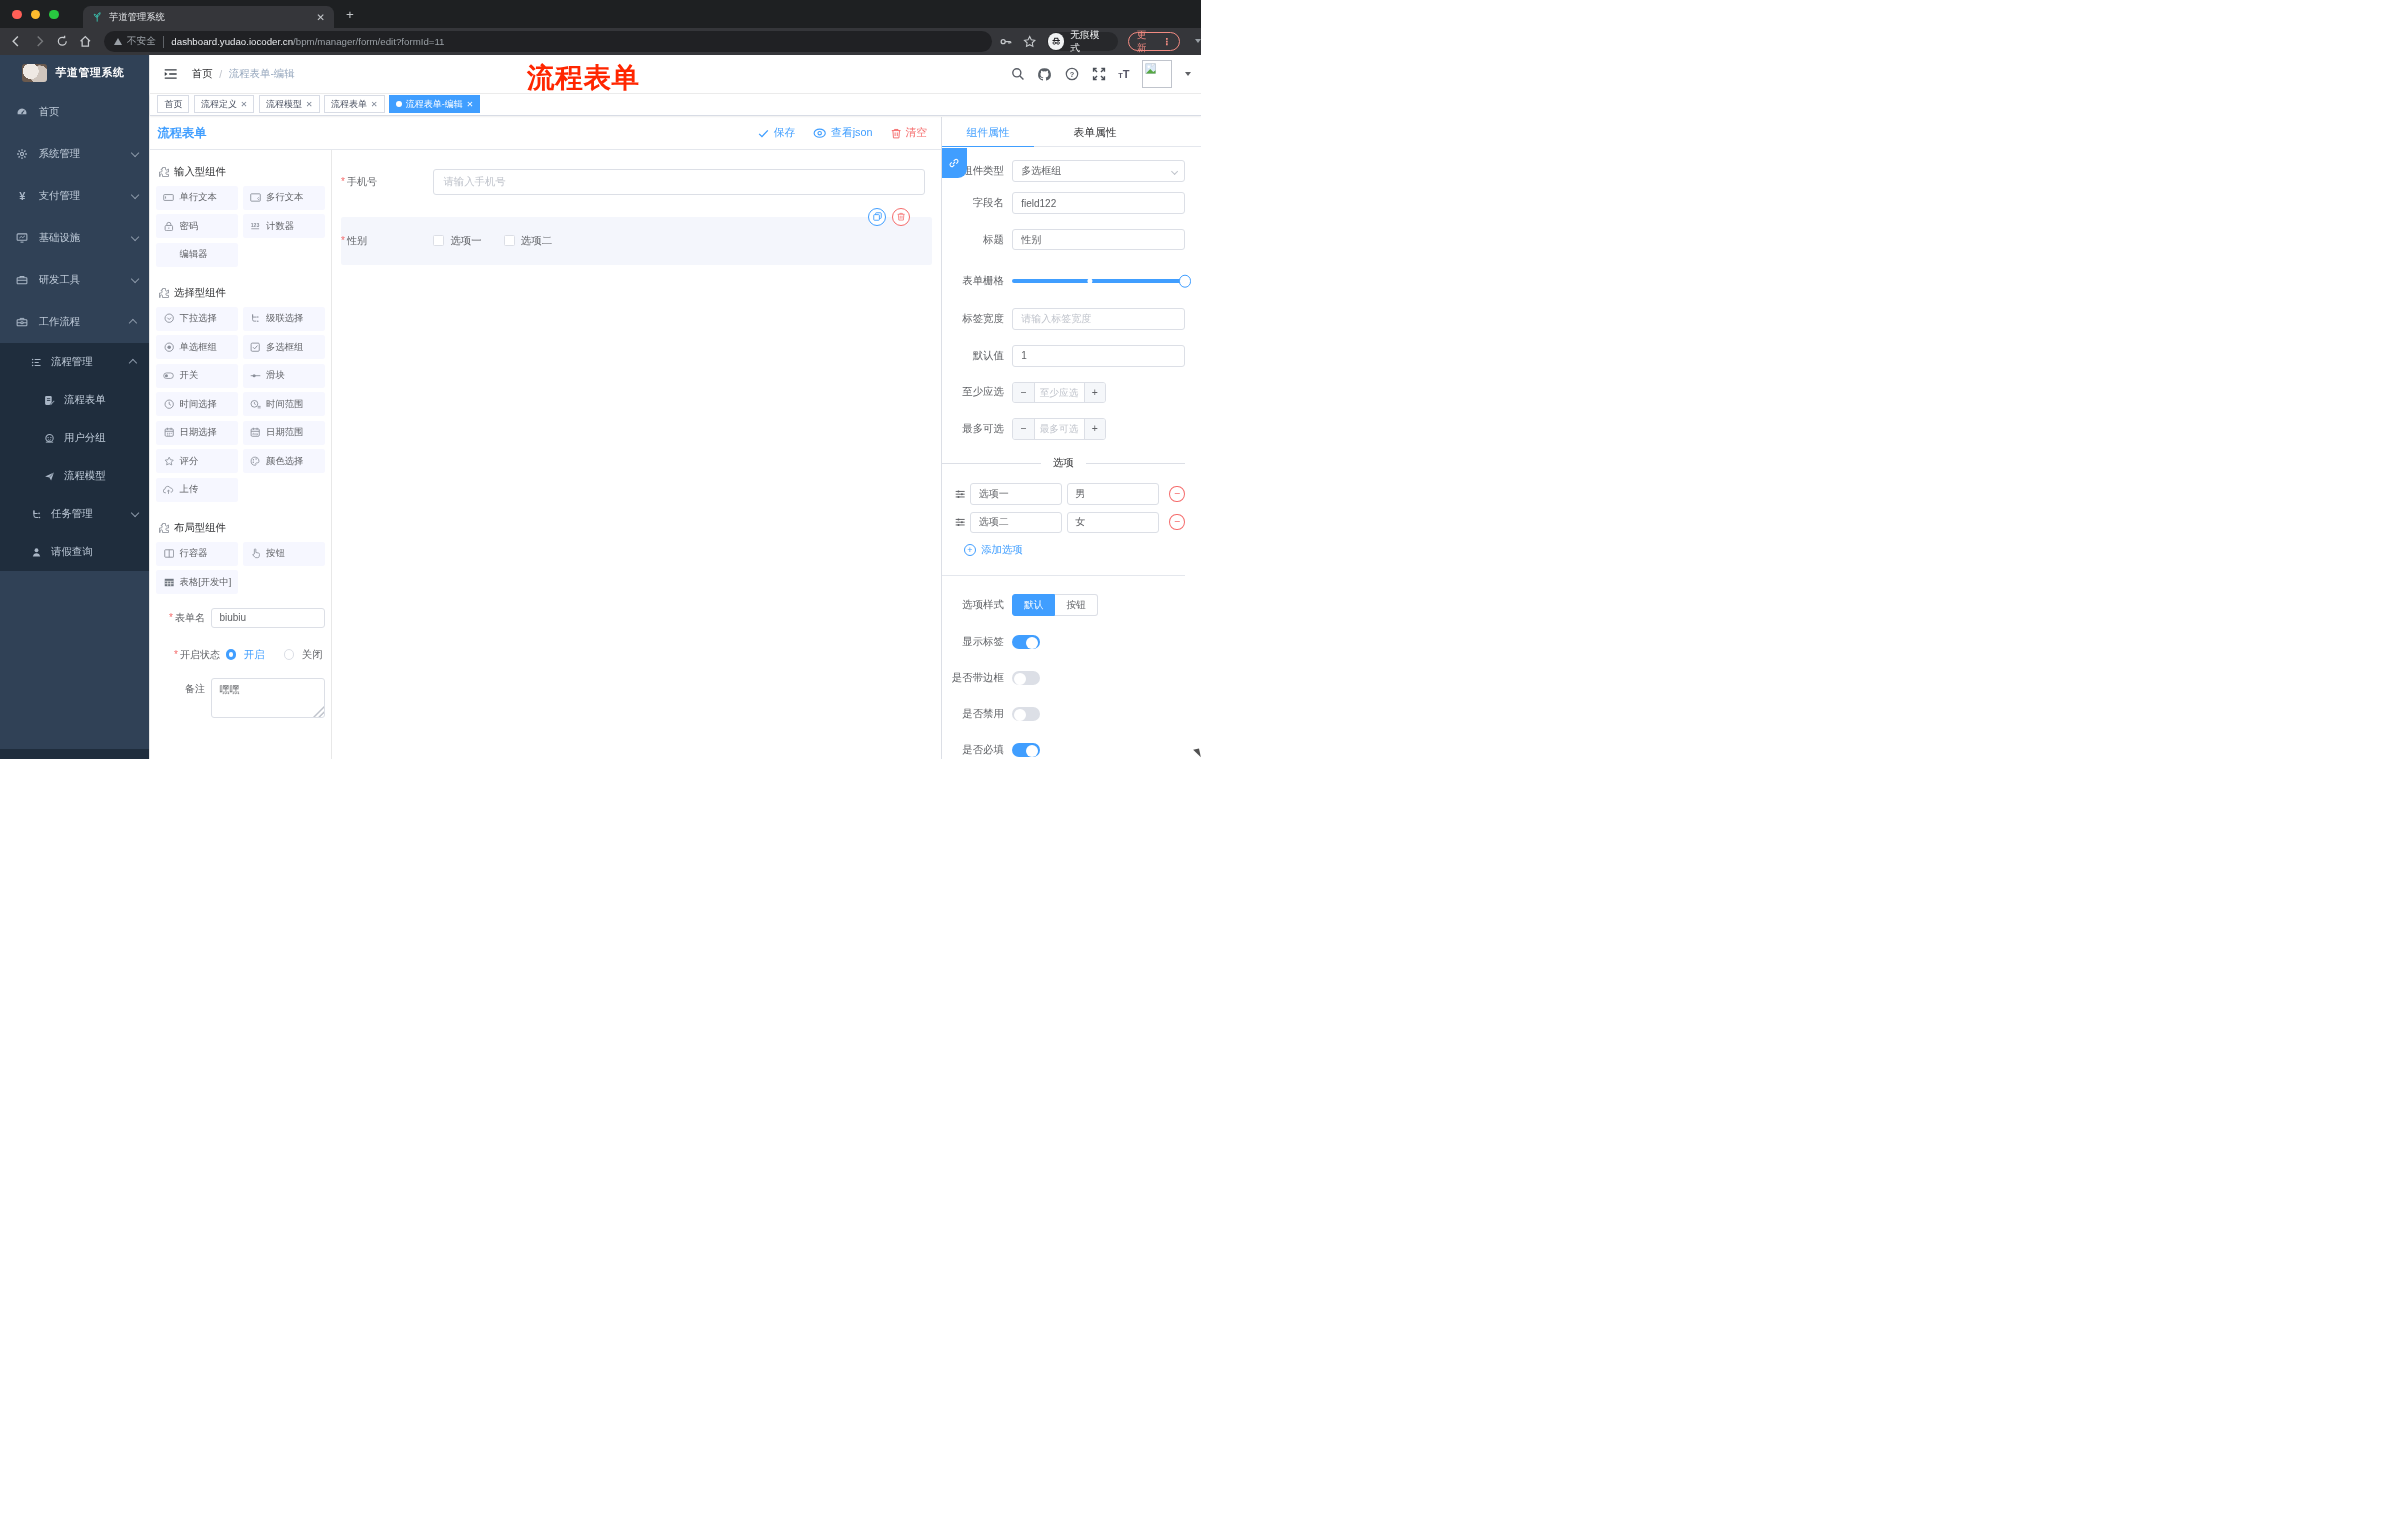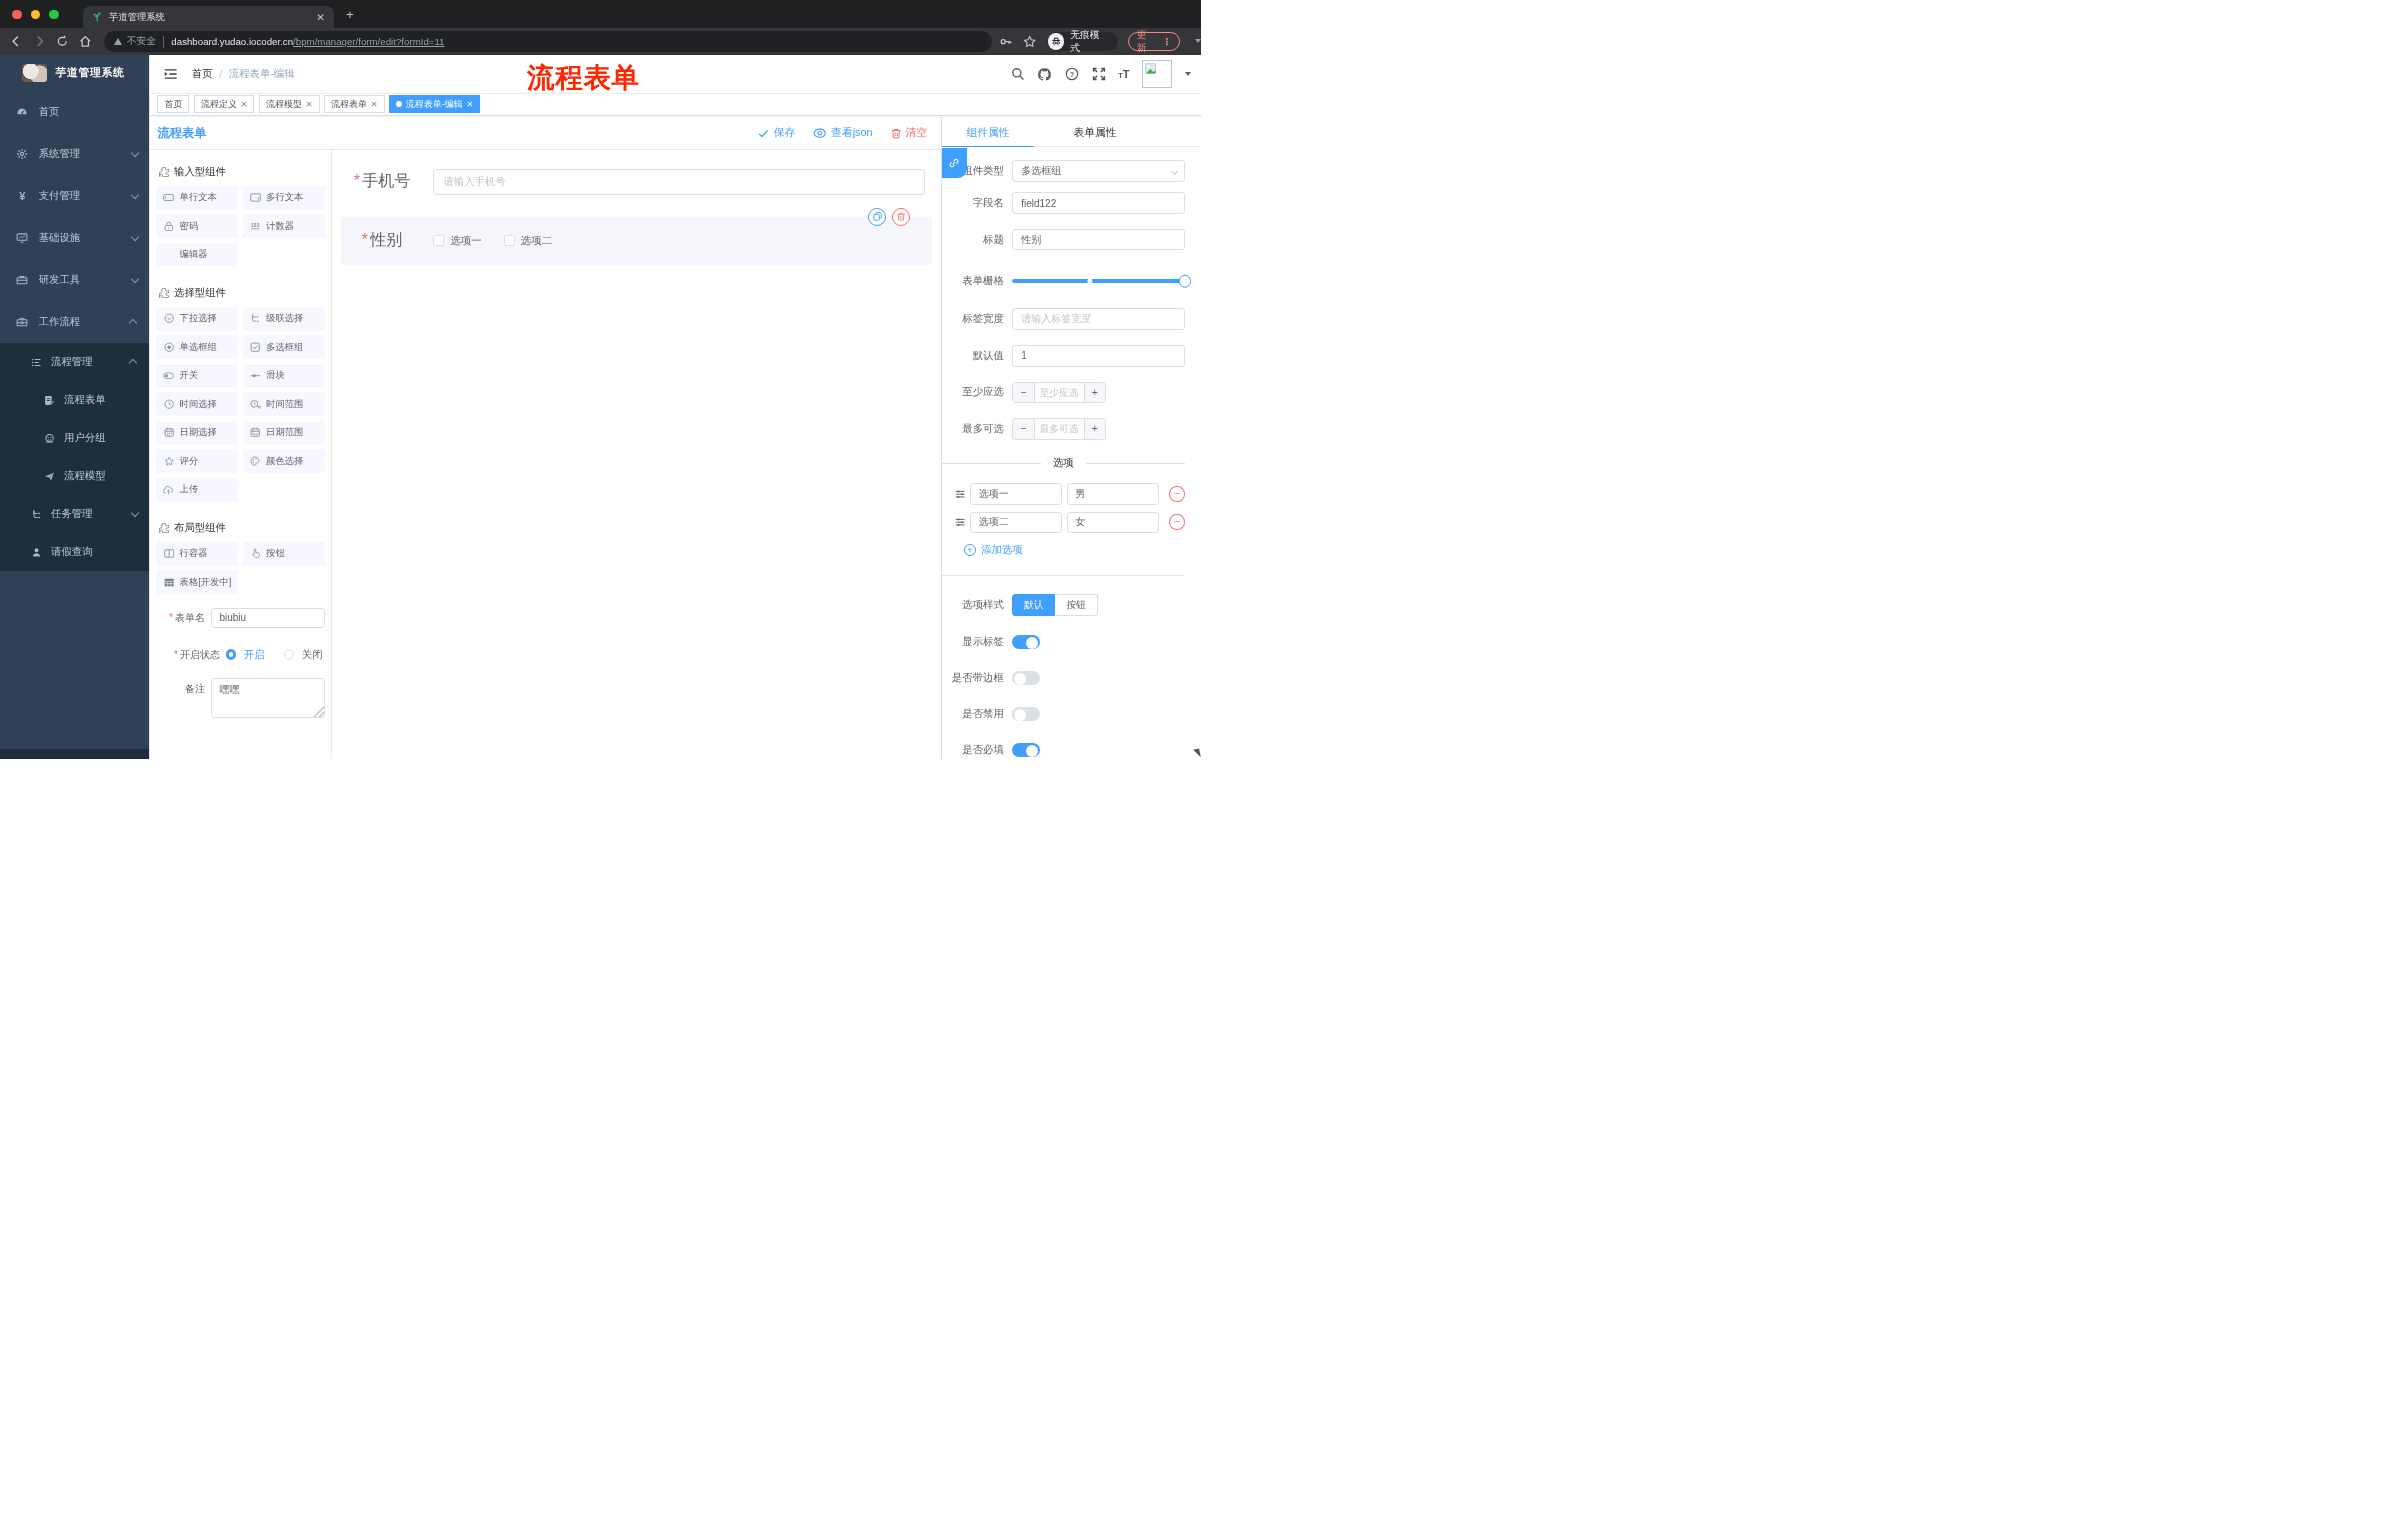--- a/index.html
+++ b/index.html
@@ -17,21 +17,21 @@
   .btab .fav { margin-right:6.7px; }
   .btab .bclose { margin-left:auto; color:#c3c6c9; font-size:10.4px; cursor:default; }
   .newtab { position:absolute; left:346px; top:8.2px; color:#c3c6c9; font-size:13.4px; line-height:13.4px; }
   .btoolbar { position:absolute; top:28px; left:0; right:0; height:27px; background:#35363a; display:flex; align-items:center; }
   .nav-ic { color:#c7cacd; margin-left:10.4px; font-size:12px; }
   .nav-ic.dim { color:#77797c; }
   .urlpill { margin-left:12px; width:889px; height:21px; border-radius:10.4px; background:#202124; display:flex; align-items:center; padding:0 10.4px; color:#e8eaed; font-size:9.7px; }
   .warn-tri { width:0; height:0; border-left:4.5px solid transparent; border-right:4.5px solid transparent; border-bottom:7.4px solid #9aa0a6; margin-right:4.5px; position:relative; }
   .nsafe { color:#9aa0a6; margin-right:7.4px; }
   .urlsep { width:0.7px; height:12px; background:#5f6368; margin-right:7.4px; }
-  .urlgray { color:#9aa0a6;text-decoration:underline; }
+  .urlgray { color:#9aa0a6; }
   .tb-right { display:flex; align-items:center; margin-left:7.4px; gap:10.4px; }
   .chip { height:19.3px; background:#27282b; border-radius:9.7px; display:flex; align-items:center; padding:1.5px 9px 1.5px 1.5px; color:#f1f3f4; font-size:9.7px; gap:6px; }
   .spycirc { width:16.3px; height:16.3px; border-radius:50%; background:#f1f3f4; display:flex; align-items:center; justify-content:center; }
   .updbtn { height:19.3px; border:1.1px solid #f28b82; border-radius:10.4px; color:#f28b82; display:flex; align-items:center; padding:0 7.4px; gap:6px; font-size:9.7px; }
   .dots3 { letter-spacing:0; font-weight:700; }
   .dcaret { width:0;height:0;border-left:3.7px solid transparent;border-right:3.7px solid transparent;border-top:4.5px solid #9aa0a6; margin-left:4.5px;}
 
   
   .sidebar { position:absolute; left:0; top:55px; width:149px; bottom:0; background:#304156; }
   .logo-row { height:36px; display:flex; align-items:center; padding-left:22px; gap:9px; }
@@ -103,21 +103,21 @@
     background:linear-gradient(135deg, transparent 0 calc(100% - 8.2px), #c0c4cc calc(100% - 7.4px) calc(100% - 6.7px), transparent calc(100% - 6px) calc(100% - 4.5px), #c0c4cc calc(100% - 3.7px) calc(100% - 3px), transparent calc(100% - 2.2px)); }
   .radio-line { display:flex; align-items:center; gap:7.4px; padding-top:3.7px;text-align:center; }
   .radio { width:10.4px; height:10.4px; border-radius:50%; border:0.7px solid #dcdfe6; background:#fff; }
   .radio.on { border:3px solid #409eff; background:#fff; }
   .rlab-on { color:#409eff; margin-right:12px; }
   .rlab-off { color:#606266; }
 
   
   .canvas { position:absolute; left:182px; top:33px; right:260px; bottom:0; background:#fff; padding:18.6px 9px 0 9px; }
   .cfield { display:flex; align-items:center; }
-  .clabel { width:82px; text-align:center; color:#606266; font-size:16px; flex:0 0 auto; }
+  .clabel { width:82px; text-align:left; color:#606266; font-size:10px; flex:0 0 auto; }
   .cinput { flex:1; margin-left:10.4px; margin-right:7.4px; height:26px; border:0.7px solid #dcdfe6; border-radius:3px; padding:0 9px; font-size:10.4px; color:#606266; font-family:Liberation Mono, monospace; }
   .cinput::placeholder { color:#c0c4cc; }
   .sel-block { position:relative; margin-top:22px; background:#f4f6fc; border-radius:2.2px; height:48px; display:flex; align-items:center; }
   .chk-line { display:flex; align-items:center; gap:6px; }
   .chkbox { width:11px; height:11px; border:0.7px solid #dcdfe6; border-radius:1.5px; background:#fff; }
   .chklab { color:#606266; font-size:10.4px; margin-right:16.3px; }
   .fab { position:absolute; top:-9px; width:18px; height:18px; border-radius:50%; background:#fff; display:flex; align-items:center; justify-content:center; cursor:pointer; }
   .fab.copy { right:46px; border:0.7px solid #409eff; }
   .fab.del { right:22px; border:0.7px solid #f56c6c; }
 

